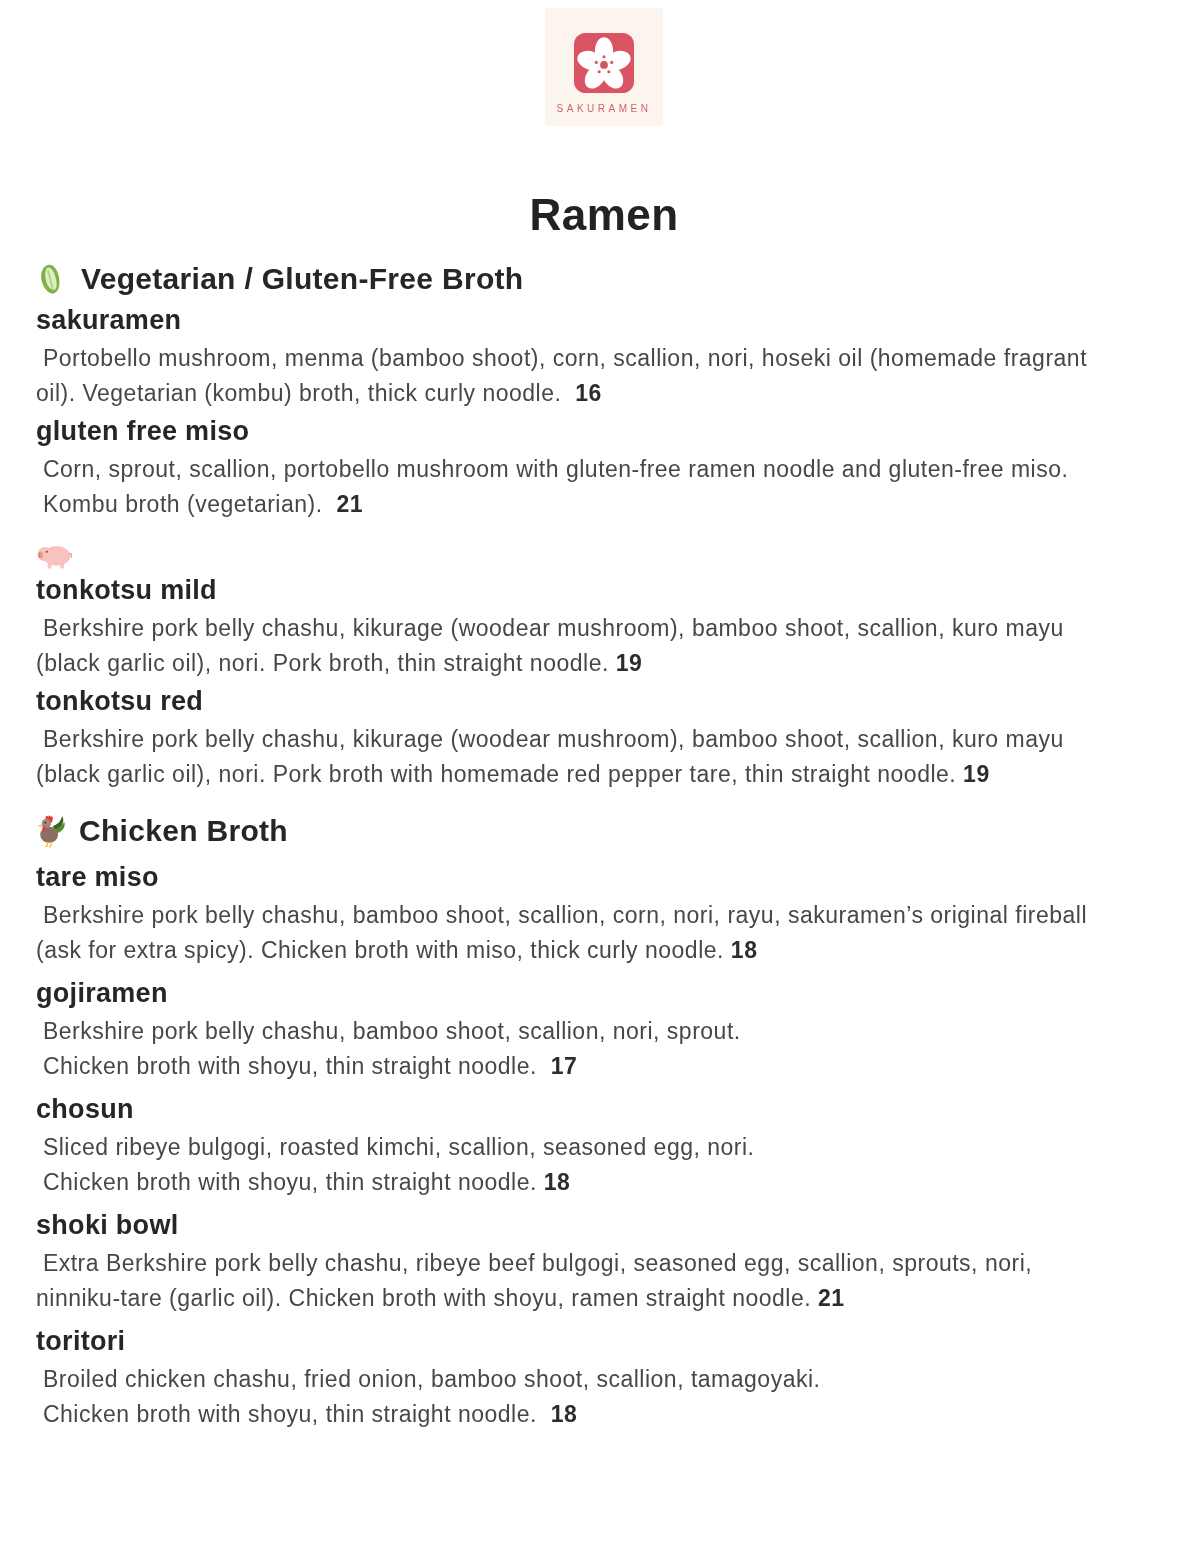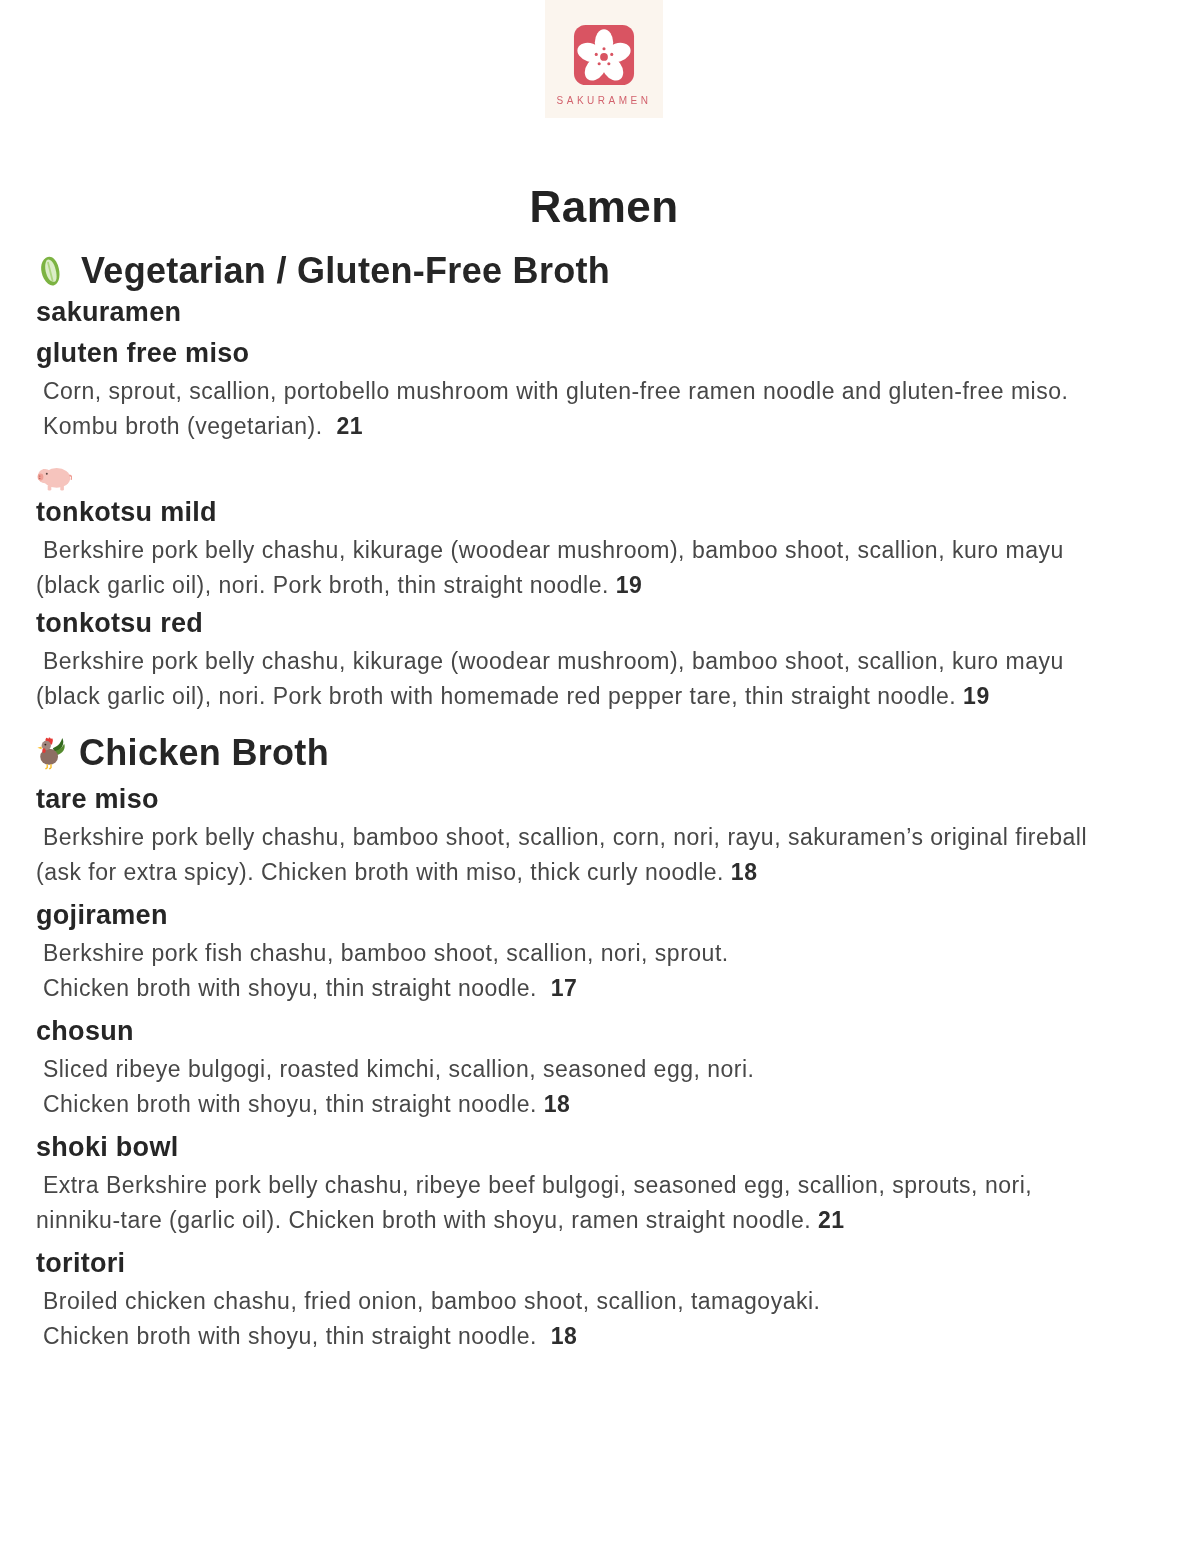--- a/index.html
+++ b/index.html
@@ -4,21 +4,21 @@
 <style>
   * { margin: 0; padding: 0; box-sizing: border-box; }
   html, body { background: #ffffff; }
   body {
     width: 1200px;
     height: 1553px;
     overflow: hidden;
     font-family: "Liberation Sans", sans-serif;
     color: #474747;
   }
-  .page { padding: 0 28px 0 36px; }
+  .page { padding: 8px 28px 0 36px; }
 
   
   .logo-box {
     width: 118px;
     margin: 0 auto;
     background: #fbf5ee;
     padding: 24px 0 12px;
     display: flex;
     flex-direction: column;
     align-items: center;
@@ -40,21 +40,21 @@
     letter-spacing: 0.5px;
     color: #222222;
     margin-top: 64px;
   }
 
   
   .section-title {
     display: flex;
     align-items: center;
     gap: 13px;
-    font-size: 36px;
+    font-size: 30px;
     line-height: 42px;
     font-weight: 700;
     letter-spacing: 0.3px;
     color: #262626;
     margin-top: 18px;
   }
   .section-title .emoji { display: inline-flex; align-items: center; }
 
   .item-name {
     font-size: 27px;
@@ -112,20 +112,22 @@
             <path d="M15 6 C11 10 10 19 12 26 C14 31 17 32 19 31 C22 29 23 20 22 13 C21 8 18 4 15 6 Z" fill="#dcedc8"></path>
             <path d="M16 8 L16 30" stroke="#aed581" stroke-width="2" fill="none"></path>
           </g>
         </svg>
       </span>
       <span>Vegetarian / Gluten-Free Broth</span>
     </h2>
 
     <div class="item">
       <h3 class="item-name">sakuramen</h3>
+      <p class="item-desc"><span> Portobello mushroom, menma (bamboo shoot), corn, scallion, nori, hoseki oil (homemade fragrant
+oil). Vegetarian (kombu) broth, thick curly noodle.  </span><strong class="price">16</strong></p>
     </div>
 
     <div class="item">
       <h3 class="item-name">gluten free miso</h3>
       <p class="item-desc"><span> Corn, sprout, scallion, portobello mushroom with gluten-free ramen noodle and gluten-free miso.
  Kombu broth (vegetarian).  </span><strong class="price">21</strong></p>
     </div>
   </section>
 
   <section class="menu-section">
@@ -179,21 +181,21 @@
 
 
     <div class="item spaced">
       <h3 class="item-name">tare miso</h3>
       <p class="item-desc"><span> Berkshire pork belly chashu, bamboo shoot, scallion, corn, nori, rayu, sakuramen’s original fireball
 (ask for extra spicy). Chicken broth with miso, thick curly noodle. </span><strong class="price">18</strong></p>
     </div>
 
     <div class="item spaced">
       <h3 class="item-name">gojiramen</h3>
-      <p class="item-desc"><span> Berkshire pork fish chashu, bamboo shoot, scallion, nori, sprout.
+      <p class="item-desc"><span> Berkshire pork belly chashu, bamboo shoot, scallion, nori, sprout.
  Chicken broth with shoyu, thin straight noodle.  </span><strong class="price">17</strong></p>
     </div>
 
     <div class="item spaced">
       <h3 class="item-name">chosun</h3>
       <p class="item-desc"><span> Sliced ribeye bulgogi, roasted kimchi, scallion, seasoned egg, nori.
  Chicken broth with shoyu, thin straight noodle. </span><strong class="price">18</strong></p>
     </div>
 
     <div class="item spaced">

